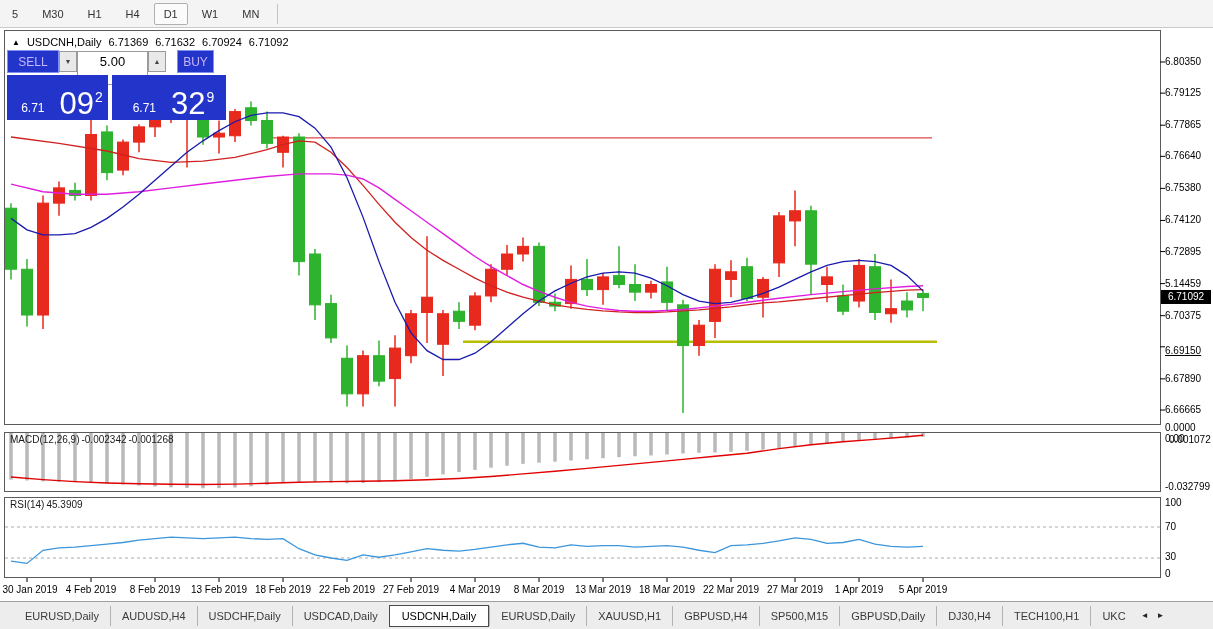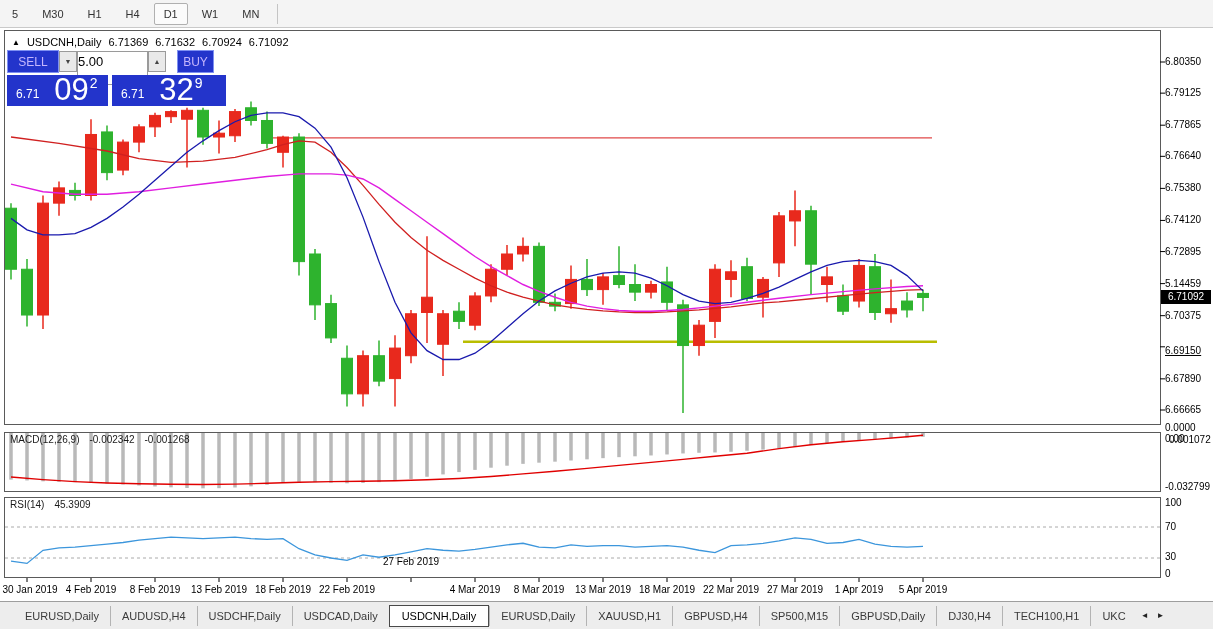--- a/index.html
+++ b/index.html
@@ -23,29 +23,29 @@
   #symbol-header .marker{font-size:8px;}
   
   #trade-panel{position:absolute;left:7px;top:50px;width:219px;height:60px;z-index:8;}
   #sell-btn,#buy-btn{position:absolute;top:0;height:23px;background:#2334cb;border:1px solid #7e90f2;
      color:#c4b5fd;font-size:12px;text-align:center;line-height:23px;cursor:pointer;box-sizing:border-box;}
   #sell-btn{left:0;width:52px;} #buy-btn{left:170px;width:37px;}
   .spin-btn{position:absolute;top:1px;width:18px;height:21px;background:#e9e9e9;border:1px solid #9a9a9a;
      box-sizing:border-box;font-size:7px;color:#444;text-align:center;line-height:19px;cursor:pointer;}
   #vol-down{left:52px;} #vol-up{left:141px;}
   #vol-field{position:absolute;left:70px;top:1px;width:71px;height:34px;background:#fff;border:1px solid #9a9a9a;
-     box-sizing:border-box;font-size:13px;color:#000;text-align:left;line-height:19px;}
-  .price-box{position:absolute;top:25px;height:31px;background:#2334cb;color:#fff;display:flex;
-     align-items:flex-end;padding-left:9px;box-sizing:border-box;cursor:pointer;}
+     box-sizing:border-box;font-size:13px;color:#000;text-align:center;line-height:19px;}
+  .price-box{position:absolute;top:25px;height:45px;background:#2334cb;color:#fff;display:flex;
+     align-items:flex-end;padding-left:9px;box-sizing:border-box;cursor:pointer;justify-content:center;}
   #sell-price-box{left:0;width:101px;} #buy-price-box{left:105px;width:114px;}
   .price-box .prefix{font-size:12px;margin-bottom:5px;}
   .price-box .big{font-size:31px;line-height:33px;margin-left:15px;}
   .price-box .sup{font-size:14px;position:relative;top:-15px;margin-left:1px;}
   
-  .ind-header{position:absolute;left:10px;font-size:10px;color:#1a1a1a;z-index:4;display:flex;gap:10px;}
+  .ind-header{position:absolute;left:10px;font-size:10px;color:#1a1a1a;z-index:4;display:flex;gap:2px;}
   #macd-header{top:434px;} #rsi-header{top:499px;}
   
   #tab-bar{position:absolute;left:0;top:601px;width:1213px;height:28px;background:#ededed;
     border-top:1px solid #9e9e9e;display:flex;align-items:center;padding-left:14px;box-sizing:border-box;z-index:30;}
   .tab{font-size:11px;color:#3a3a3a;padding:4px 11px;white-space:nowrap;cursor:pointer;}
   .tab + .tab{border-left:1px solid #b3b3b3;}
   .tab.active{background:#fff;border:1px solid #4a4a4a;color:#000;padding:4px 12px;}
   .tab-scroll{font-size:8px;color:#222;padding:0 4px;cursor:pointer;}
 </style>
 </head>
@@ -332,21 +332,21 @@
         <span class="axis-label" style="top: 372.849px;">6.67890</span>
         <span class="axis-label" style="top: 404px;">6.66665</span>
       </div>
     <div id="date-labels">
         <span class="date-label" style="left: 30px; top: 584px;">30 Jan 2019</span>
         <span class="date-label" style="left: 91px; top: 584px;">4 Feb 2019</span>
         <span class="date-label" style="left: 155px; top: 584px;">8 Feb 2019</span>
         <span class="date-label" style="left: 219px; top: 584px;">13 Feb 2019</span>
         <span class="date-label" style="left: 283px; top: 584px;">18 Feb 2019</span>
         <span class="date-label" style="left: 347px; top: 584px;">22 Feb 2019</span>
-        <span class="date-label" style="left: 411px; top: 556px;">27 Feb 2019</span>
+        <span class="date-label" style="left: 411px; top: 584px;">27 Feb 2019</span>
         <span class="date-label" style="left: 475px; top: 584px;">4 Mar 2019</span>
         <span class="date-label" style="left: 539px; top: 584px;">8 Mar 2019</span>
         <span class="date-label" style="left: 603px; top: 584px;">13 Mar 2019</span>
         <span class="date-label" style="left: 667px; top: 584px;">18 Mar 2019</span>
         <span class="date-label" style="left: 731px; top: 584px;">22 Mar 2019</span>
         <span class="date-label" style="left: 795px; top: 584px;">27 Mar 2019</span>
         <span class="date-label" style="left: 859px; top: 584px;">1 Apr 2019</span>
         <span class="date-label" style="left: 923px; top: 584px;">5 Apr 2019</span>
       </div>
   </div>

